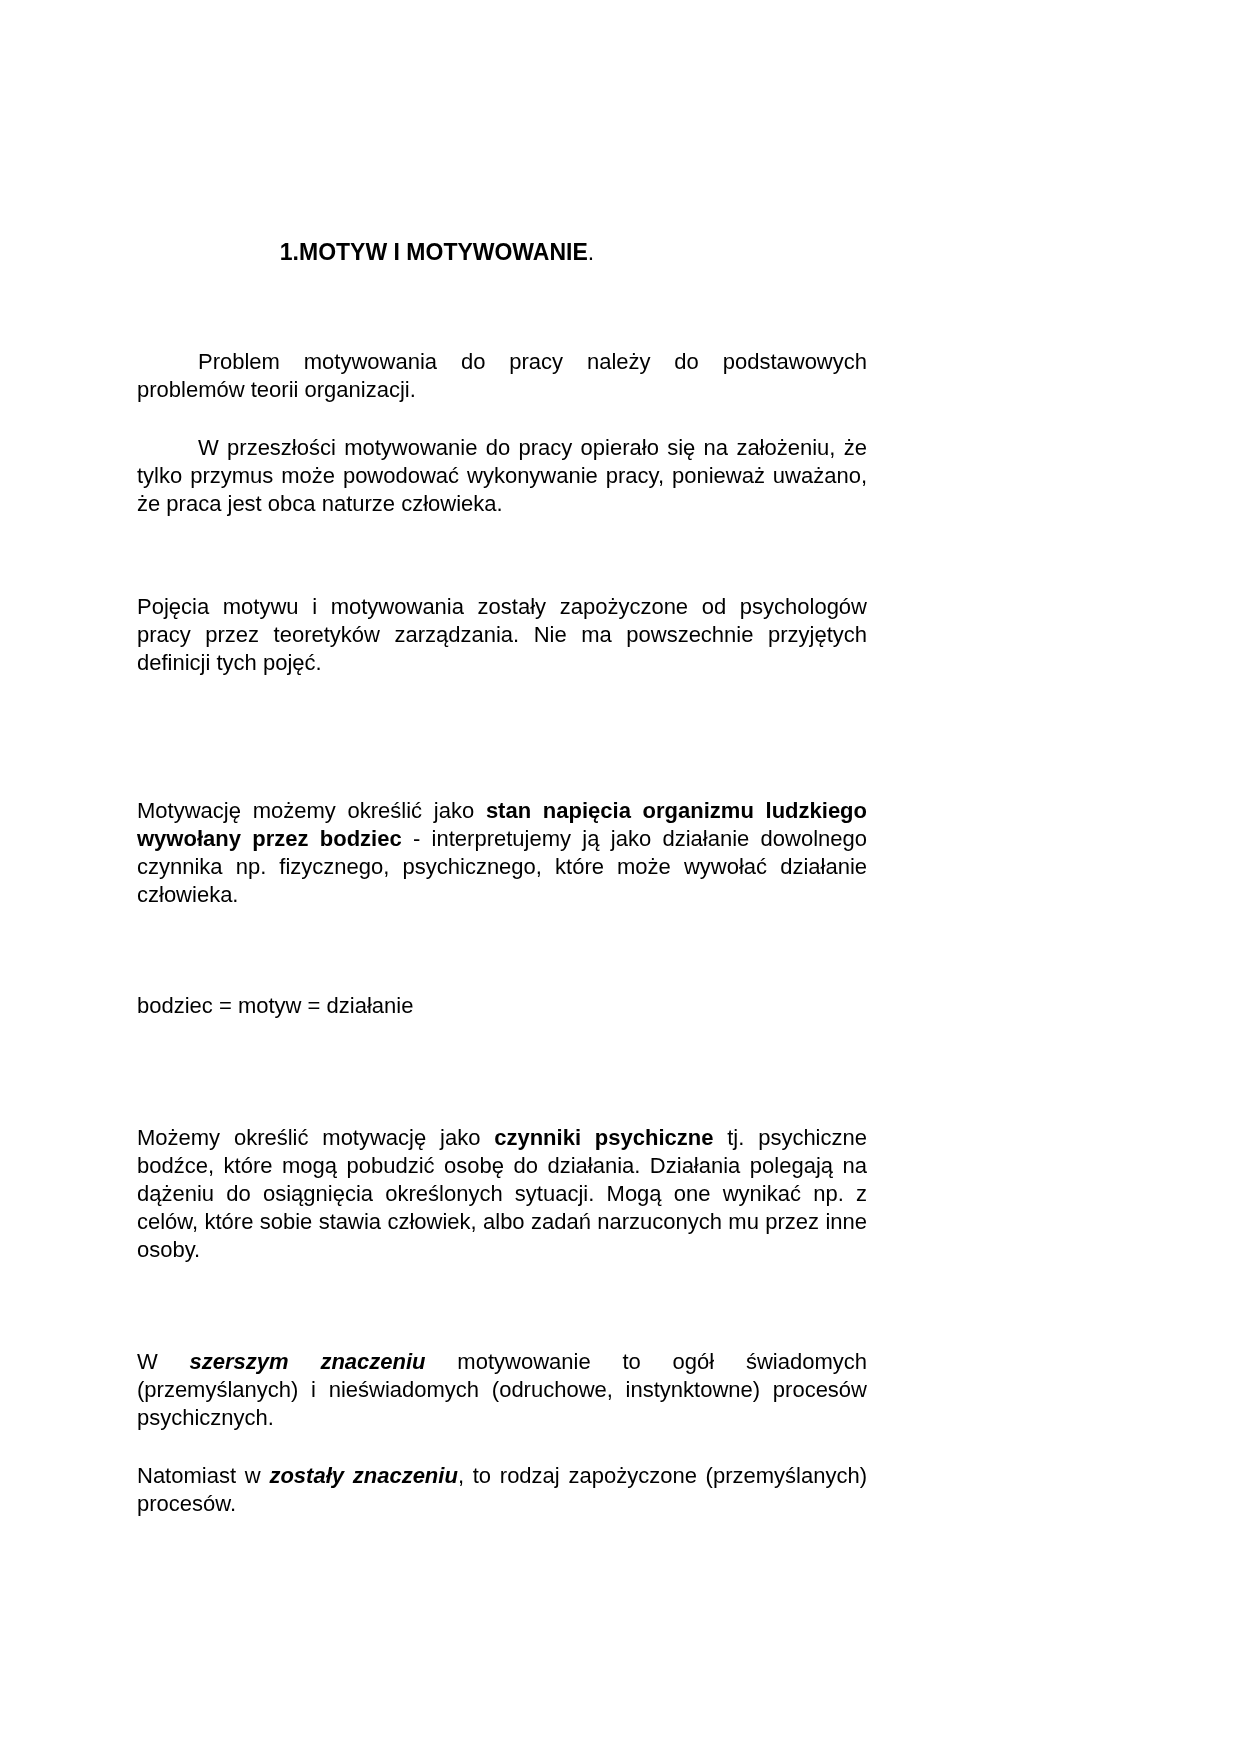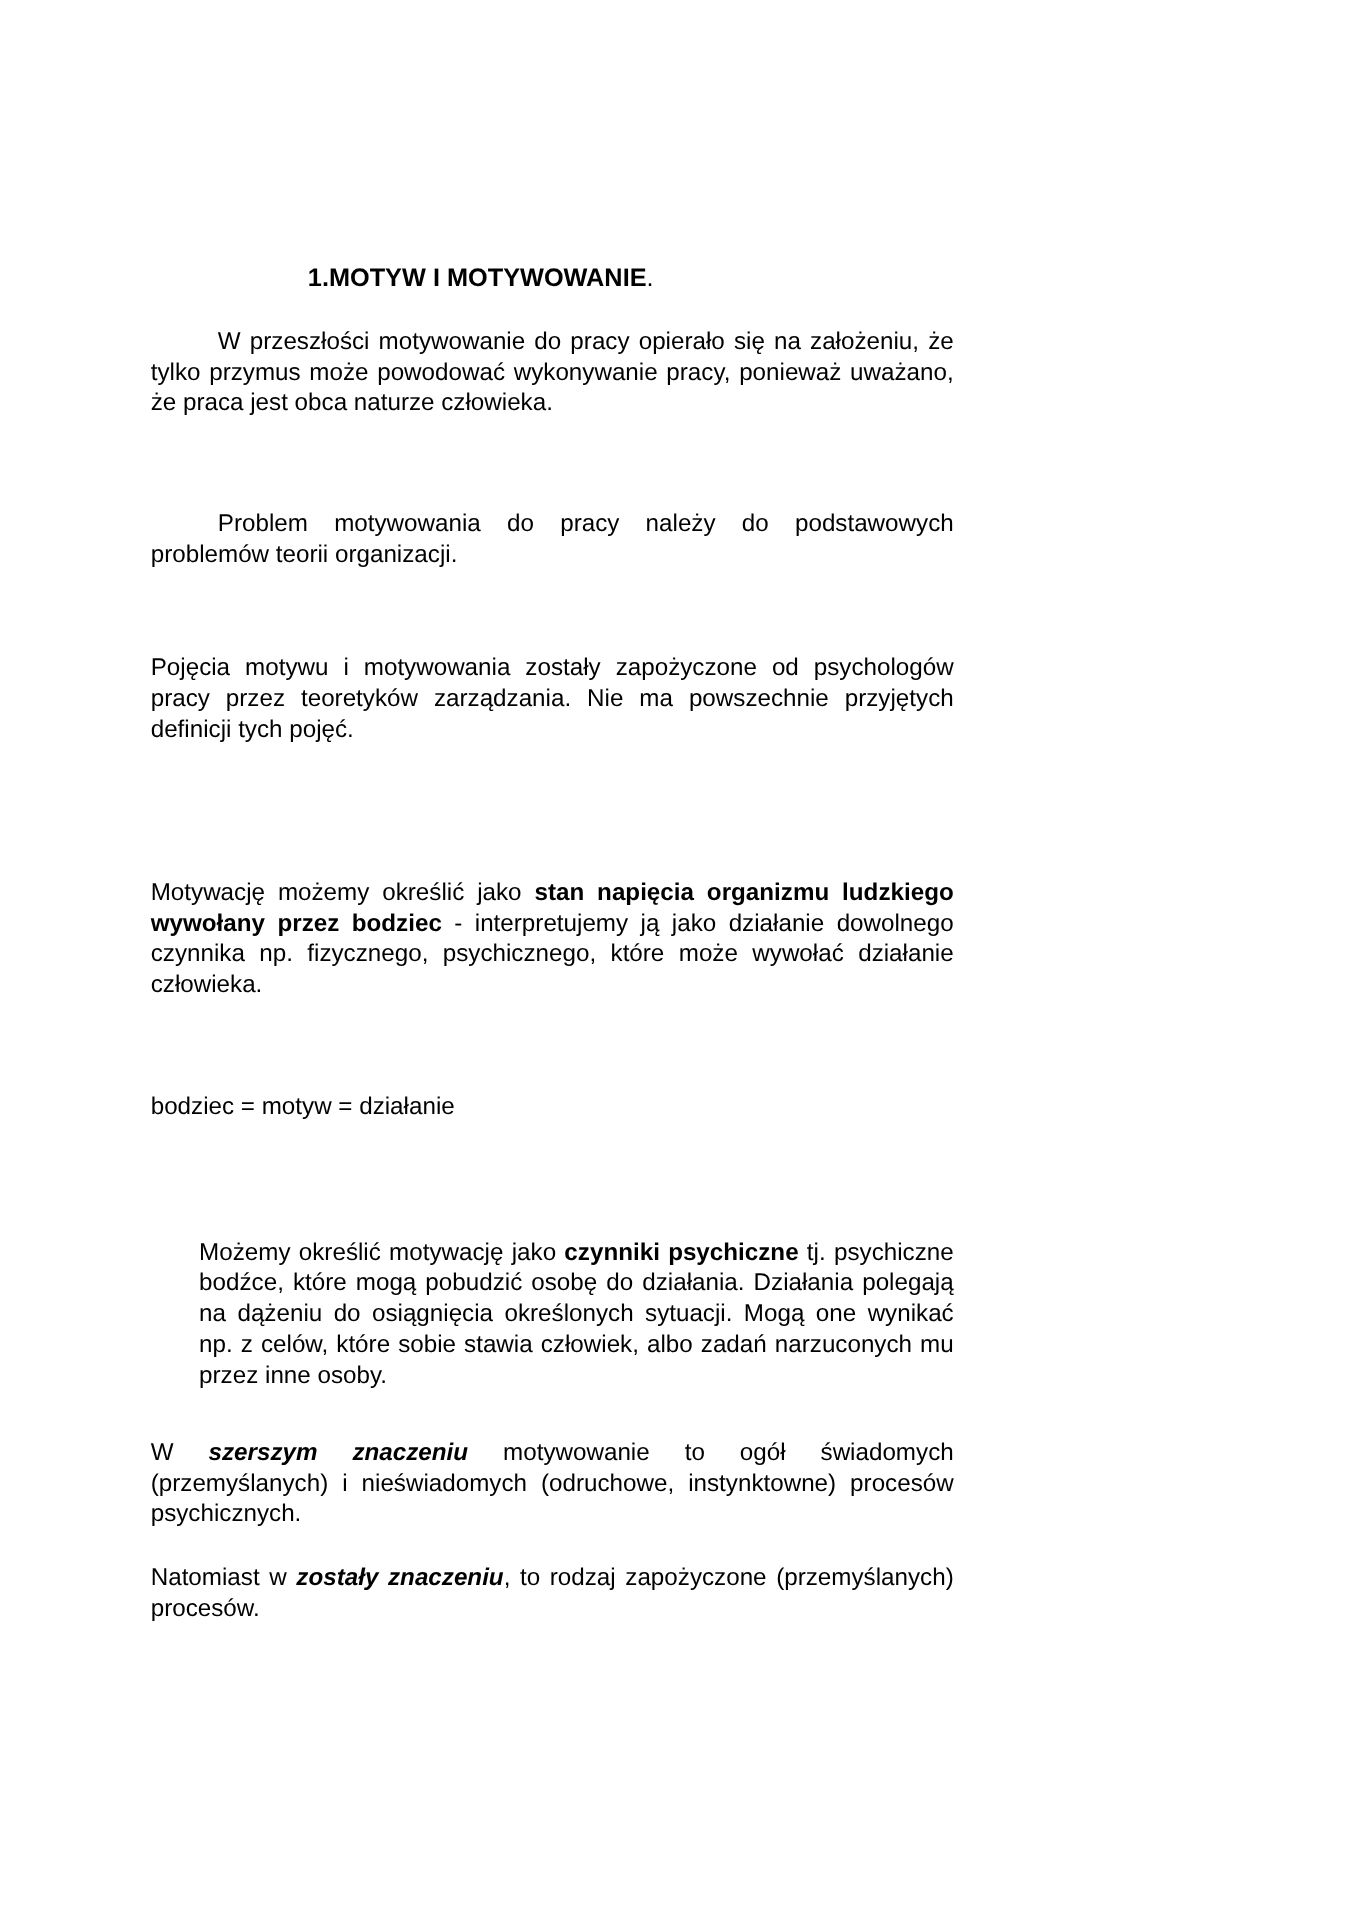--- a/index.html
+++ b/index.html
@@ -38,34 +38,34 @@
     padding-right: 130px;
   }
   .indent { text-indent: 61px; }
   .b  { font-weight: bold; }
   .bi { font-weight: bold; font-style: italic; }
   .mt-p0 { margin-top: 82px; }
   .mt-p1 { margin-top: 30px; }
   .mt-p2 { margin-top: 75px; }
   .mt-p3 { margin-top: 120px; }
   .mt-p4 { margin-top: 83px; }
-  .mt-p5 { margin-top: 104px; margin-left: 44px; }
-  .mt-p6 { margin-top: 42px; }
+  .mt-p5 { margin-top: 104px; }
+  .mt-p6 { margin-top: 84px; }
   .mt-p7 { margin-top: 30px; }
 </style>
 </head>
 <body>
 
 <div class="page">
 
   <p class="title"><span class="b">1.MOTYW I MOTYWOWANIE</span><span>.</span></p>
 
+  <p class="indent mt-p0"><span>Problem motywowania do pracy należy do podstawowych problemów teorii organizacji.</span></p>
+
   <p class="indent mt-p1"><span>W przeszłości motywowanie do pracy opierało się na założeniu, że tylko przymus może powodować wykonywanie pracy, ponieważ uważano, że praca jest obca naturze człowieka.</span></p>
-
-  <p class="indent mt-p0"><span>Problem motywowania do pracy należy do podstawowych problemów teorii organizacji.</span></p>
 
   <p class="mt-p2"><span>Pojęcia motywu i motywowania zostały zapożyczone od psychologów pracy przez teoretyków zarządzania. Nie ma powszechnie przyjętych definicji tych pojęć.</span></p>
 
   <p class="mt-p3"><span>Motywację możemy określić jako </span><span class="b">stan napięcia organizmu ludzkiego wywołany przez bodziec </span><span>- interpretujemy ją jako działanie dowolnego czynnika np. fizycznego, psychicznego, które może wywołać działanie człowieka.</span></p>
 
   <p class="center mt-p4"><span>bodziec = motyw = działanie</span></p>
 
   <p class="mt-p5"><span>Możemy określić motywację jako </span><span class="b">czynniki psychiczne</span><span> tj. psychiczne bodźce, które mogą pobudzić osobę do działania. Działania polegają na dążeniu do osiągnięcia określonych sytuacji. Mogą one wynikać np. z celów, które sobie stawia człowiek, albo zadań narzuconych mu przez inne osoby.</span></p>
 
   <p class="mt-p6"><span>W </span><span class="bi">szerszym znaczeniu</span><span> motywowanie to ogół świadomych (przemyślanych) i nieświadomych (odruchowe, instynktowne) procesów psychicznych.</span></p>

